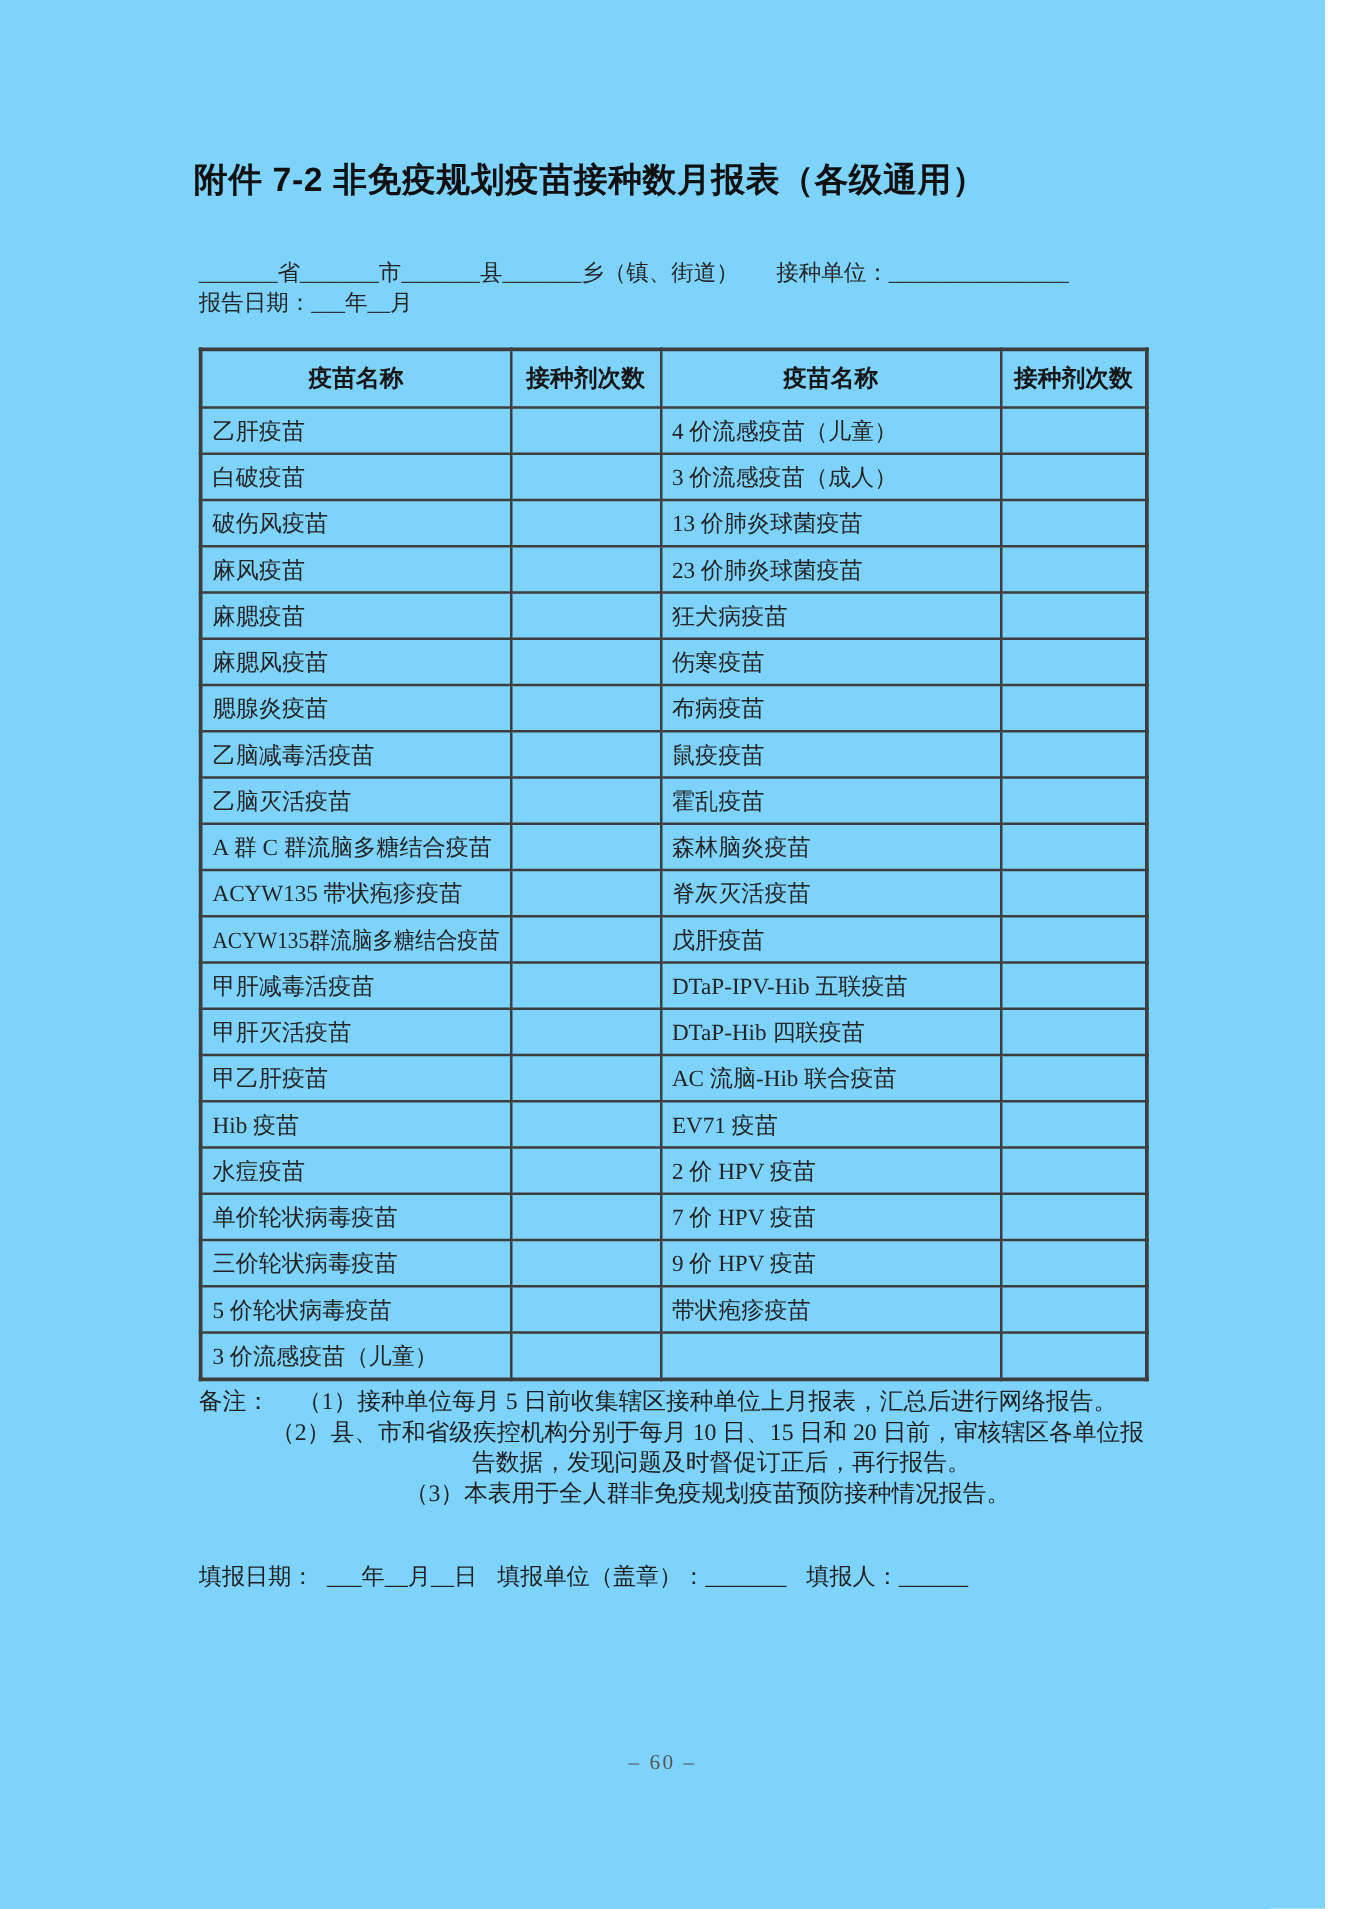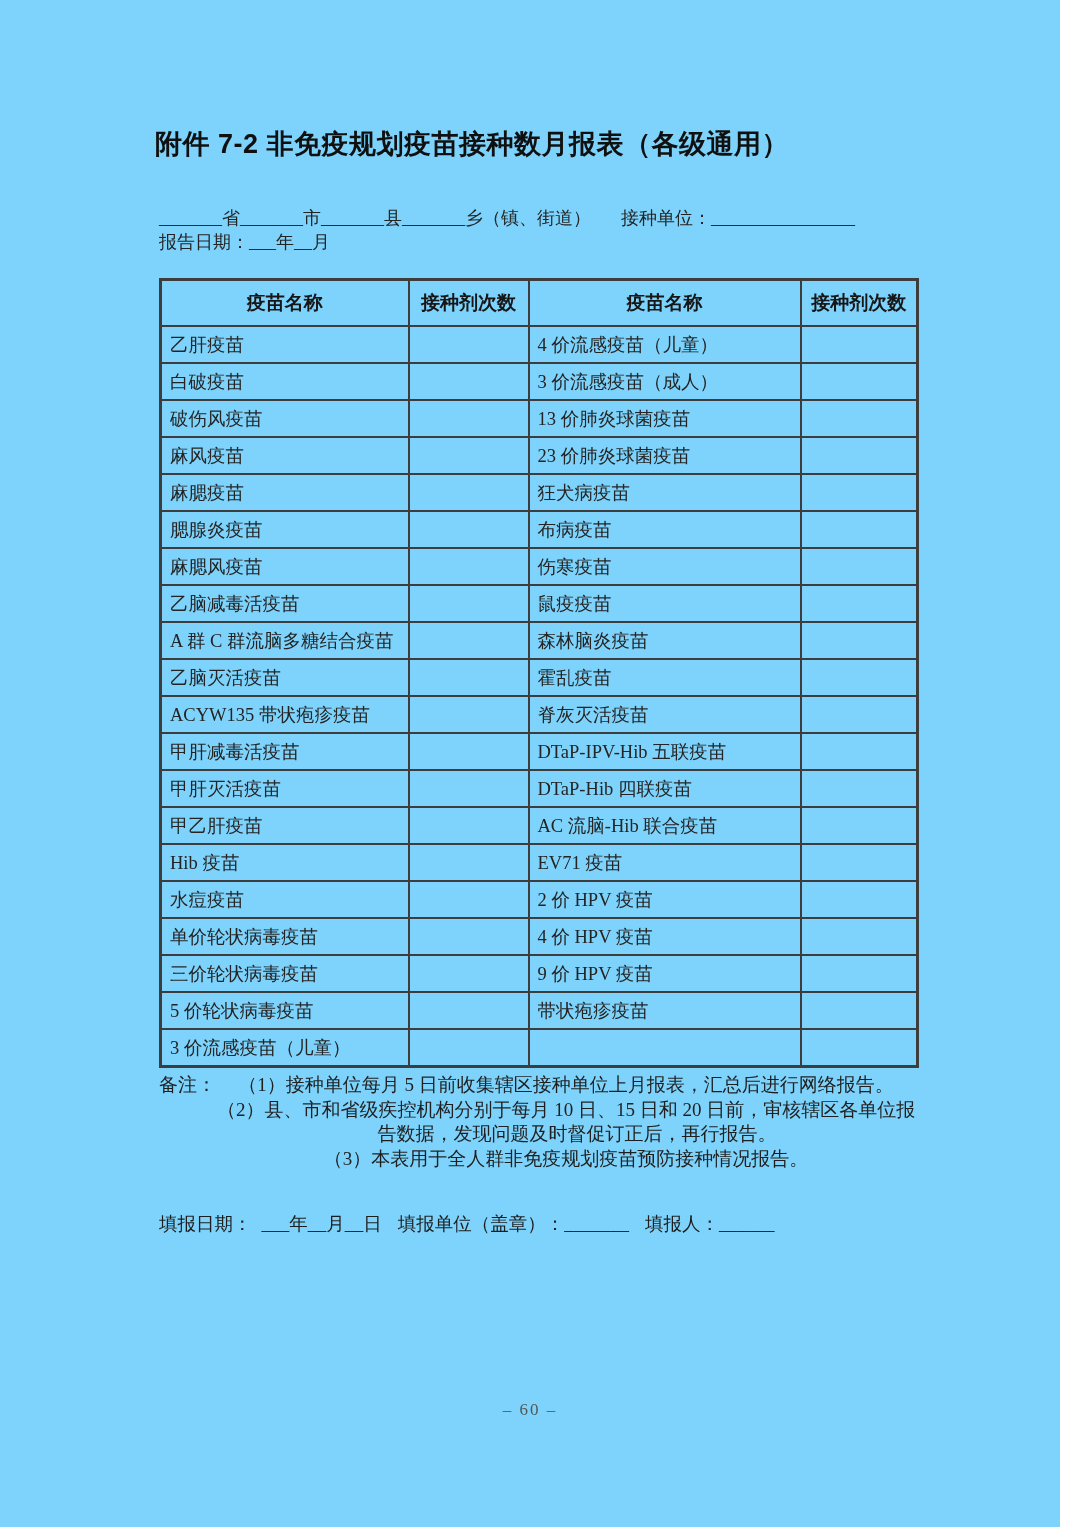--- a/index.html
+++ b/index.html
@@ -98,56 +98,62 @@
             <td><span class="cellspan">23 价肺炎球菌疫苗</span></td>
             <td><span class="cellspan"></span></td>
           </tr>
           <tr>
             <td><span class="cellspan">麻腮疫苗</span></td>
             <td><span class="cellspan"></span></td>
             <td><span class="cellspan">狂犬病疫苗</span></td>
             <td><span class="cellspan"></span></td>
           </tr>
           <tr>
+            <td><span class="cellspan">麻腮风疫苗</span></td>
+            <td><span class="cellspan"></span></td>
+            <td><span class="cellspan">伤寒疫苗</span></td>
+            <td><span class="cellspan"></span></td>
+          </tr>
+          <tr>
             <td><span class="cellspan">腮腺炎疫苗</span></td>
             <td><span class="cellspan"></span></td>
             <td><span class="cellspan">布病疫苗</span></td>
             <td><span class="cellspan"></span></td>
           </tr>
           <tr>
-            <td><span class="cellspan">麻腮风疫苗</span></td>
-            <td><span class="cellspan"></span></td>
-            <td><span class="cellspan">伤寒疫苗</span></td>
-            <td><span class="cellspan"></span></td>
-          </tr>
-          <tr>
             <td><span class="cellspan">乙脑减毒活疫苗</span></td>
             <td><span class="cellspan"></span></td>
             <td><span class="cellspan">鼠疫疫苗</span></td>
             <td><span class="cellspan"></span></td>
           </tr>
           <tr>
+            <td><span class="cellspan">乙脑灭活疫苗</span></td>
+            <td><span class="cellspan"></span></td>
+            <td><span class="cellspan">霍乱疫苗</span></td>
+            <td><span class="cellspan"></span></td>
+          </tr>
+          <tr>
             <td><span class="cellspan">A 群 C 群流脑多糖结合疫苗</span></td>
             <td><span class="cellspan"></span></td>
             <td><span class="cellspan">森林脑炎疫苗</span></td>
             <td><span class="cellspan"></span></td>
           </tr>
           <tr>
-            <td><span class="cellspan">乙脑灭活疫苗</span></td>
-            <td><span class="cellspan"></span></td>
-            <td><span class="cellspan">霍乱疫苗</span></td>
-            <td><span class="cellspan"></span></td>
-          </tr>
-          <tr>
             <td><span class="cellspan">ACYW135 带状疱疹疫苗</span></td>
             <td><span class="cellspan"></span></td>
             <td><span class="cellspan">脊灰灭活疫苗</span></td>
             <td><span class="cellspan"></span></td>
           </tr>
           <tr>
+            <td><span class="cellspan" style="transform: scaleX(0.916335); transform-origin: left center;">ACYW135群流脑多糖结合疫苗</span></td>
+            <td><span class="cellspan"></span></td>
+            <td><span class="cellspan">戊肝疫苗</span></td>
+            <td><span class="cellspan"></span></td>
+          </tr>
+          <tr>
             <td><span class="cellspan">甲肝减毒活疫苗</span></td>
             <td><span class="cellspan"></span></td>
             <td><span class="cellspan">DTaP-IPV-Hib 五联疫苗</span></td>
             <td><span class="cellspan"></span></td>
           </tr>
           <tr>
             <td><span class="cellspan">甲肝灭活疫苗</span></td>
             <td><span class="cellspan"></span></td>
             <td><span class="cellspan">DTaP-Hib 四联疫苗</span></td>
             <td><span class="cellspan"></span></td>
@@ -166,21 +172,21 @@
           </tr>
           <tr>
             <td><span class="cellspan">水痘疫苗</span></td>
             <td><span class="cellspan"></span></td>
             <td><span class="cellspan">2 价 HPV 疫苗</span></td>
             <td><span class="cellspan"></span></td>
           </tr>
           <tr>
             <td><span class="cellspan">单价轮状病毒疫苗</span></td>
             <td><span class="cellspan"></span></td>
-            <td><span class="cellspan">4 价 HPV 疫苗</span></td>
+            <td><span class="cellspan">7 价 HPV 疫苗</span></td>
             <td><span class="cellspan"></span></td>
           </tr>
           <tr>
             <td><span class="cellspan">三价轮状病毒疫苗</span></td>
             <td><span class="cellspan"></span></td>
             <td><span class="cellspan">9 价 HPV 疫苗</span></td>
             <td><span class="cellspan"></span></td>
           </tr>
           <tr>
             <td><span class="cellspan">5 价轮状病毒疫苗</span></td>

